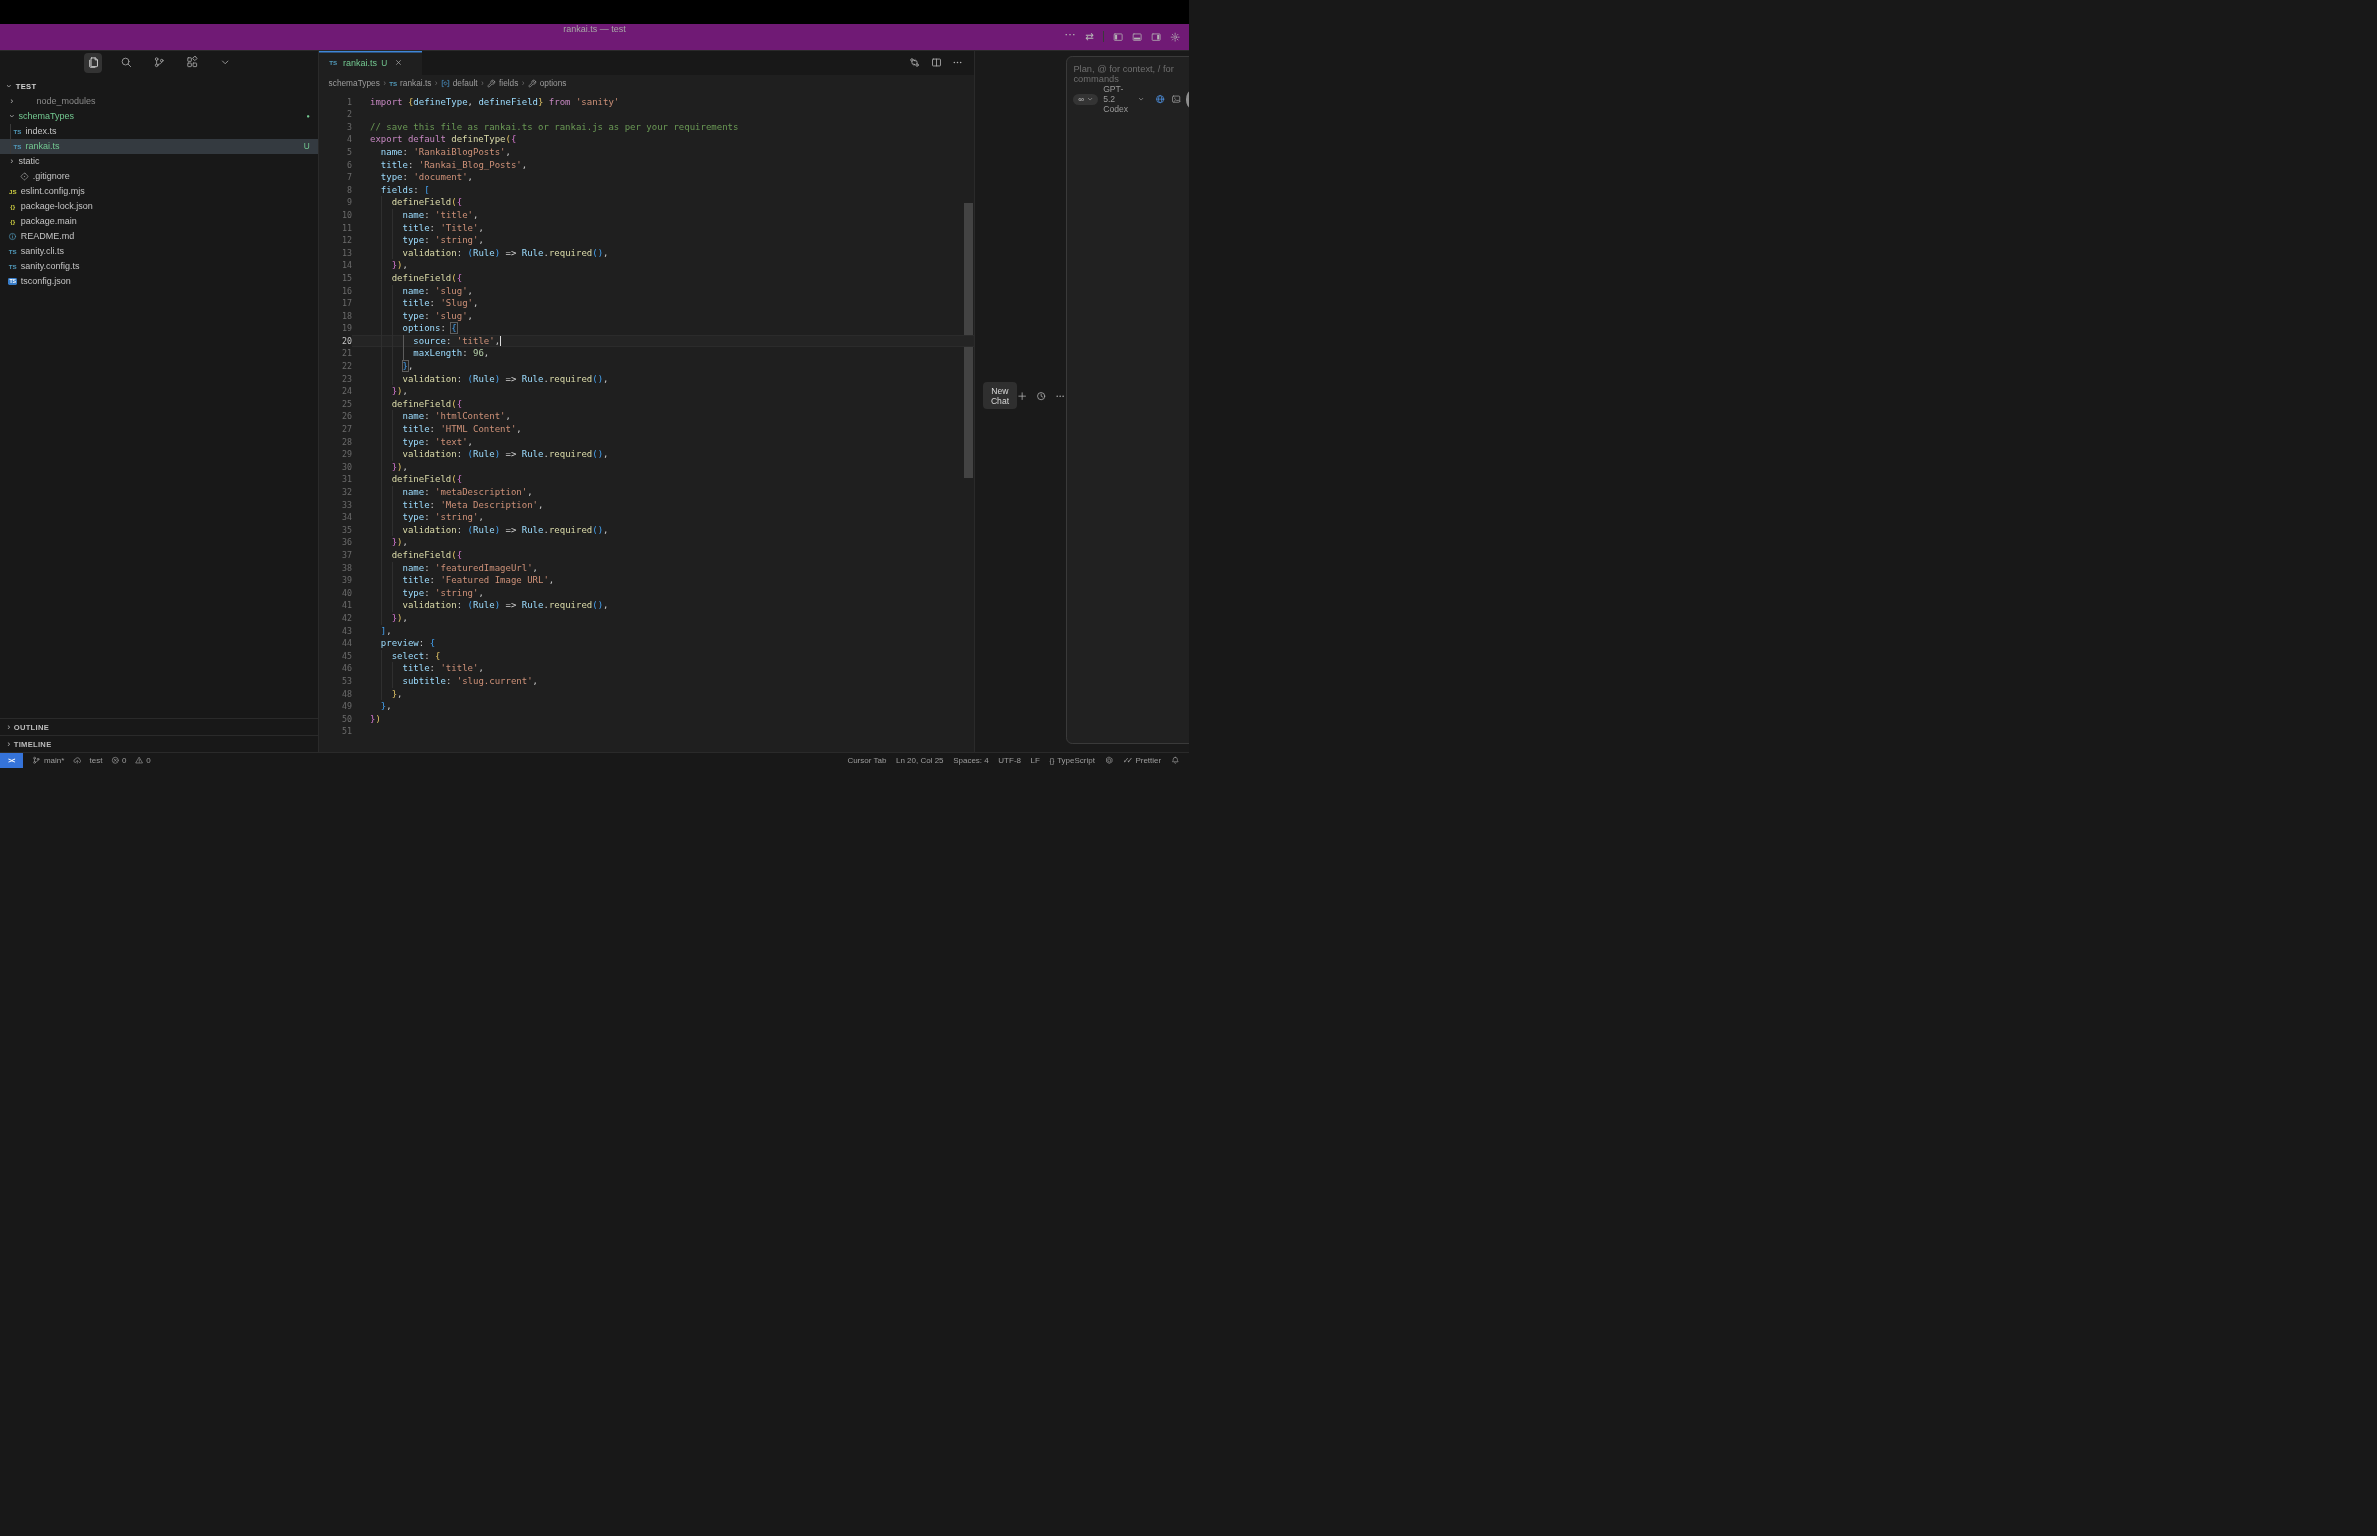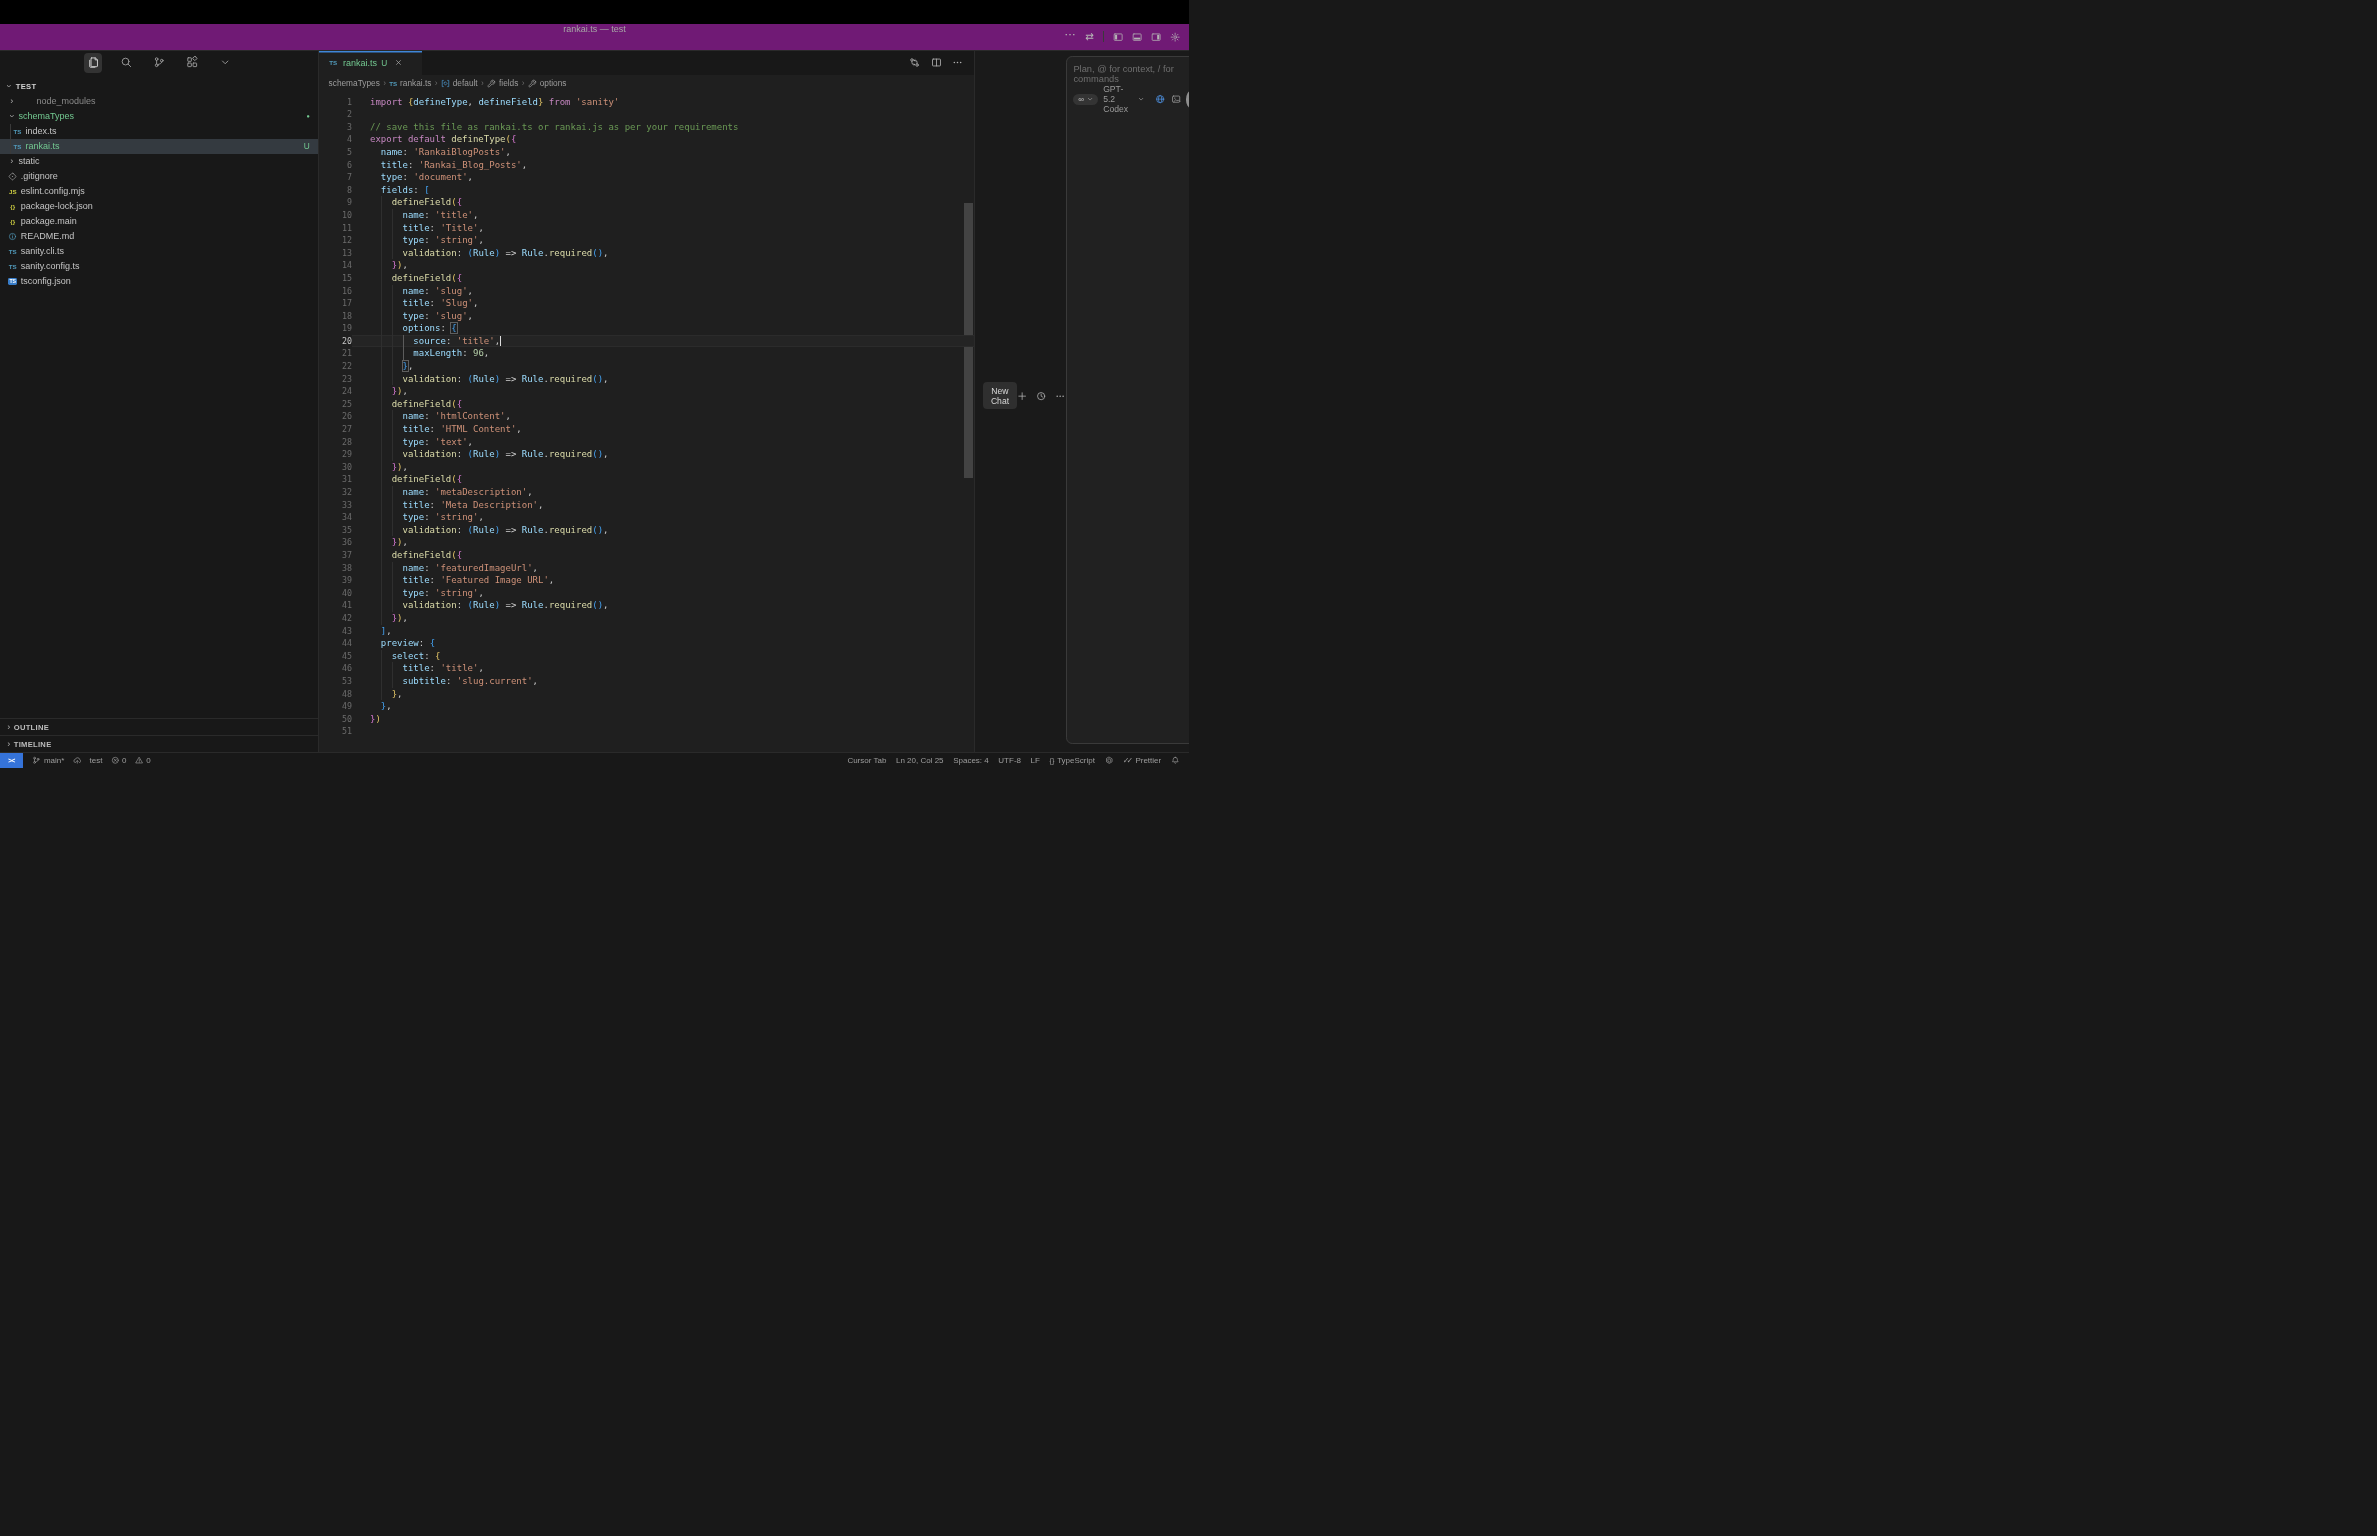--- a/index.html
+++ b/index.html
@@ -215,21 +215,21 @@
           <div class="trow sel" style="padding-left: 11.7px;">
             <i class="tguide"></i>
             <span class="fico ts">TS</span>
             <span class="lbl green">rankai.ts</span>
             <span class="badge">U</span>
           </div>
           <div class="trow" style="padding-left: 6.9px;">
             <span class="chev">›</span>
             <span class="lbl">static</span>
           </div>
-          <div class="trow" style="padding-left: 7px;">
+          <div class="trow" style="padding-left: 19px;">
             <span class="fico git">
               <svg viewBox="0 0 16 16" fill="none" stroke="currentColor" stroke-width="1.2" stroke-linecap="round" stroke-linejoin="round">
                 <rect x="3.3" y="3.3" width="9.4" height="9.4" rx="1.4" transform="rotate(45 8 8)"></rect>
                 <circle cx="8" cy="8" r="1.1" fill="currentColor" stroke="none"></circle>
               </svg>
             </span>
             <span class="lbl">.gitignore</span>
           </div>
           <div class="trow" style="padding-left: 6.9px;">
             <span class="fico js">JS</span>

